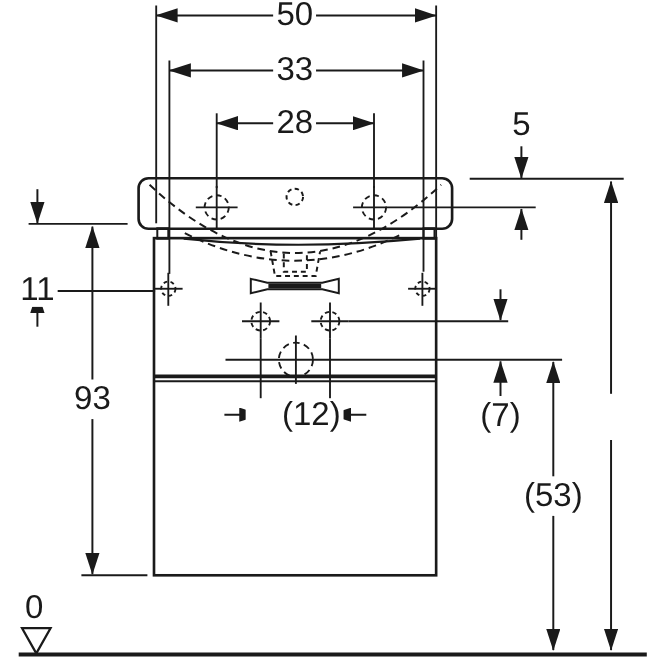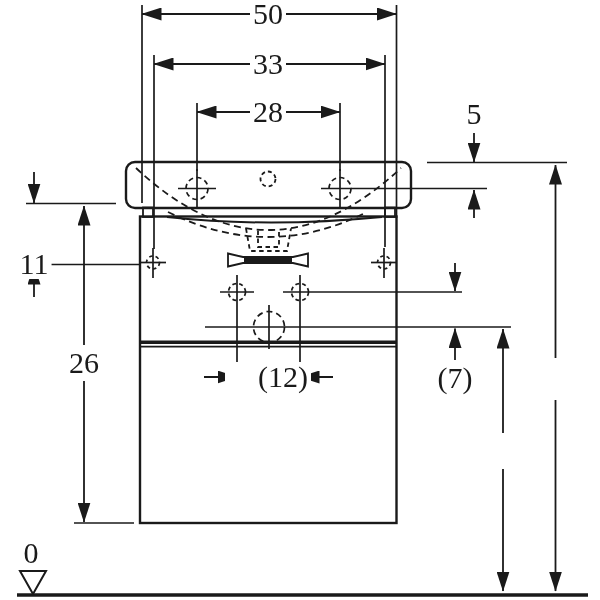--- a/index.html
+++ b/index.html
@@ -1,20 +1,20 @@
 <!DOCTYPE html>
 <html><head>
 <meta charset="utf-8">
 <style>
   html,body{margin:0;padding:0;background:#ffffff;}
   #stage{
     position:relative;
     width:600px;height:600px;
     background:#ffffff;
-    font-family:Liberation Serif, serif;
+    font-family:Liberation Sans, sans-serif;
     overflow:hidden;
   }
   #stage svg{position:absolute;left:0;top:0;}
   .dim-label{
     position:absolute;
     transform:translate(-50%,-50%);
     font-size:30px;
     line-height:1;
     color:#1a1a1a;
     background:#ffffff;
@@ -154,18 +154,19 @@
     </g>
   </svg>
 
   <div class="dim-label" style="left:268px;top:14px;">50</div>
   <div class="dim-label" style="left:268px;top:64px;">33</div>
   <div class="dim-label" style="left:268px;top:112px;">28</div>
   <div class="dim-label" style="left:268px;top:377px;padding-left:33px;">(12)</div>
 
   <div class="dim-label" style="left:474px;top:114px;">5</div>
   <div class="dim-label" style="left:34px;top:233px;margin-top:31px;">11</div>
-  <div class="dim-label" style="left:84px;top:363px;">26</div>
+  <div class="dim-label" style="left:84px;top:363px;">93</div>
   <div class="dim-label" style="left:455px;top:378px;">(7)</div>
+  <div class="dim-label" style="left:503px;top:451px;">(53)</div>
 
   <div class="dim-label" style="left:31px;top:553px;">0</div>
 
 </div>
 
 </body></html>

